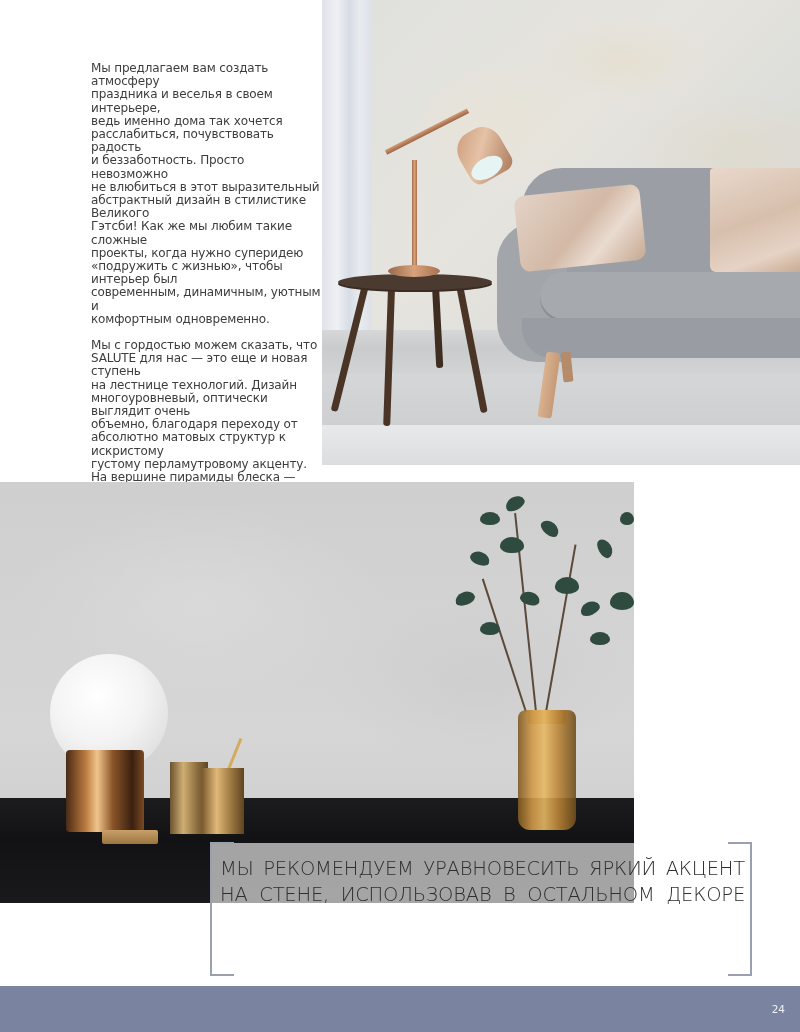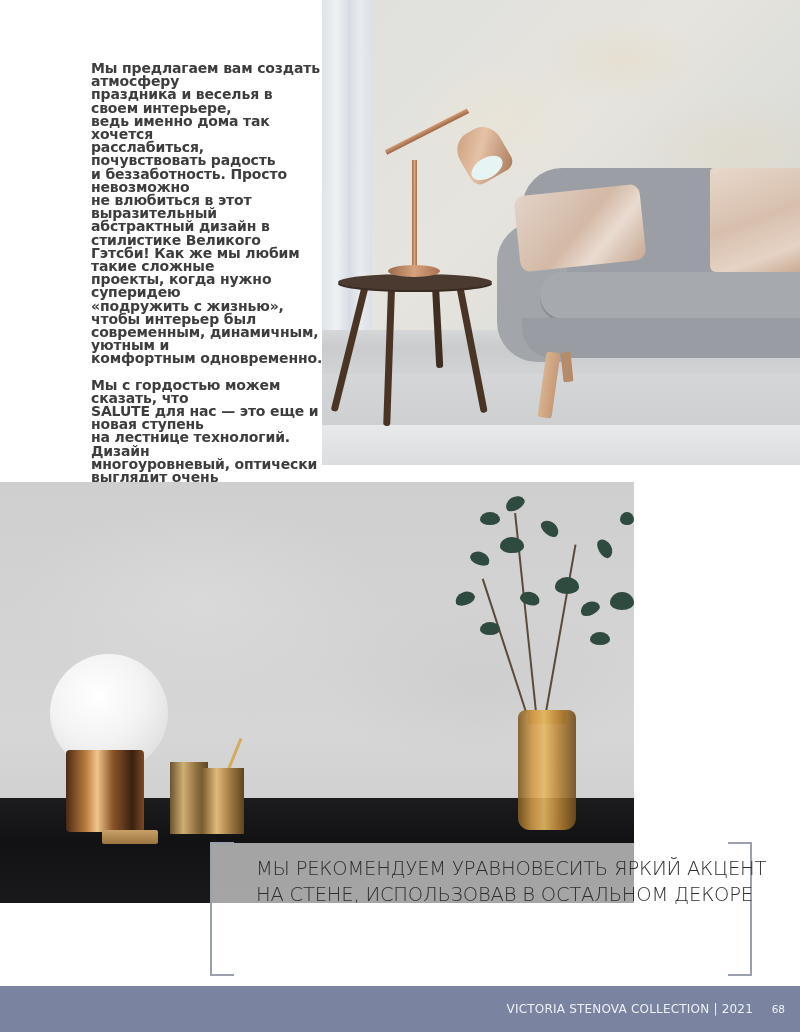--- a/index.html
+++ b/index.html
@@ -4,23 +4,22 @@
 <style>
   html, body { margin: 0; padding: 0; }
   body {
     width: 800px; height: 1032px; position: relative; overflow: hidden;
     background: #ffffff;
     font-family: "DejaVu Sans", sans-serif;
     color: #3a3a3a;
   }
   .body-text {
     position: absolute; left: 91px; top: 62px; width: 232px;
-    font-size: 14px; line-height: 13.2px; color: #3d3d3d;
+    font-size: 12px; line-height: 13.2px; color: #3d3d3d;
     letter-spacing: -0.15px;
-    font-weight: bold;
   }
   .body-text p { margin: 0 0 13px 0; white-space: pre-line; }
 
   
   .photo1 {
     position: absolute; left: 322px; top: 0; width: 478px; height: 465px; overflow: hidden;
     background:
       radial-gradient(ellipse 120px 60px at 300px 60px, rgba(230,220,200,.55), transparent 70%),
       radial-gradient(ellipse 160px 80px at 420px 150px, rgba(225,215,195,.5), transparent 70%),
       radial-gradient(ellipse 140px 90px at 180px 120px, rgba(235,228,212,.6), transparent 70%),
@@ -107,21 +106,21 @@
   .quote-frame-left { position: absolute; left: 210px; top: 842px; width: 24px; height: 134px;
     border-left: 2px solid #9aa0ae; border-top: 2px solid #9aa0ae; border-bottom: 2px solid #9aa0ae; box-sizing: border-box; }
   .quote-frame-right { position: absolute; left: 728px; top: 842px; width: 24px; height: 134px;
     border-right: 2px solid #9aa0ae; border-top: 2px solid #9aa0ae; border-bottom: 2px solid #9aa0ae; box-sizing: border-box; }
   .quote-text {
     position: absolute; left: 220px; top: 856px; width: 525px;
     font-size: 19.5px; line-height: 25.5px; color: #2e2e2e;
     text-transform: uppercase; text-align: justify; letter-spacing: -0.2px;
     font-family: "DejaVu Sans", sans-serif; font-weight: 300;
   }
-  .quote-text span { display: block; text-align: justify; text-align-last: justify; white-space: nowrap; margin-left: 36px; }
+  .quote-text span { display: block; text-align: justify; text-align-last: justify; white-space: nowrap; }
   .quote-text span.last { text-align-last: left; }
 
   
   .footer { position: absolute; left: 0; top: 986px; width: 800px; height: 46px; background: #7a84a0; }
   .footer-title { position: absolute; right: 47px; top: 16px; color: #eef0f5;
     font-size: 12px; letter-spacing: 0.2px; font-family: "DejaVu Sans", sans-serif; }
   .footer-page { position: absolute; right: 15px; top: 17px; color: #eef0f5; font-size: 10.5px; }
 </style>
 </head>
 <body>
@@ -213,15 +212,14 @@
 
 <div class="quote-overlay"></div>
 <div class="quote-frame-left"></div>
 <div class="quote-frame-right"></div>
 <div class="quote-text">
   <span>Мы рекомендуем уравновесить яркий акцент</span>
   <span>на стене, использовав в остальном декоре</span>
 </div>
 
 <div class="footer">
-  <span class="footer-title">VICTORIA STENOVA COLLECTION | 2021</span>
-  <span class="footer-page">68</span>
+  <span class="footer-page">24</span>
 </div>
 
 </body></html>

